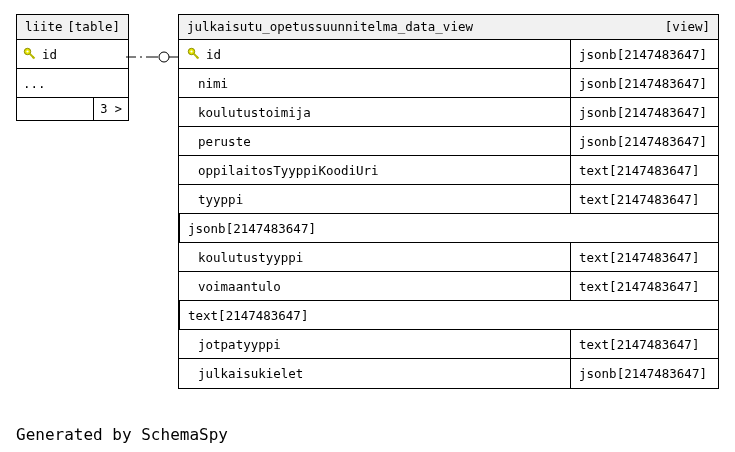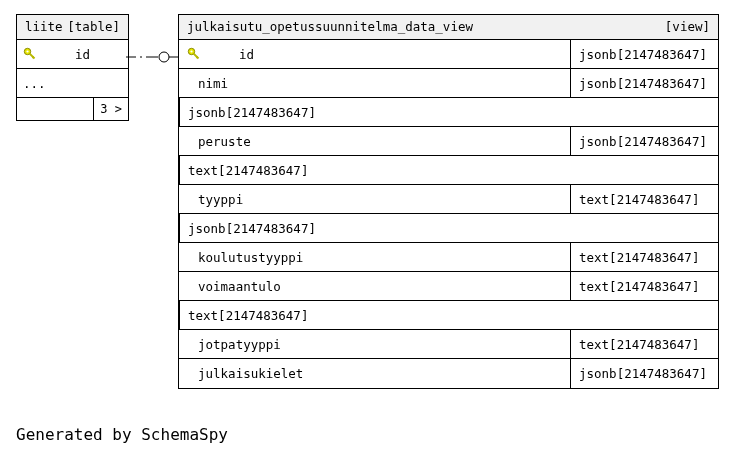--- a/index.html
+++ b/index.html
@@ -62,21 +62,20 @@
     border-bottom: none;
   }
   .cell-name {
     flex: 1 1 auto;
     display: flex;
     align-items: center;
     padding: 0 8px;
     font-size: 12.5px;
     white-space: nowrap;
     overflow: hidden;
-    gap: 33px;
   }
   .cell-type {
     flex: 0 0 auto;
     display: flex;
     align-items: center;
     padding: 8px 8px;
     font-size: 12.5px;
     white-space: nowrap;
     border-left: 1px solid #000000;
     box-sizing: border-box;
@@ -231,31 +230,37 @@
     </div>
 
     <div class="row">
       <div class="cell-name name-indent">
         <span>nimi</span>
       </div>
       <div class="cell-type">jsonb[2147483647]</div>
     </div>
 
     <div class="row">
+      <div class="cell-name name-indent">
+        <span>koulutustoimija</span>
+      </div>
       <div class="cell-type">jsonb[2147483647]</div>
     </div>
 
     <div class="row">
       <div class="cell-name name-indent">
         <span>peruste</span>
       </div>
       <div class="cell-type">jsonb[2147483647]</div>
     </div>
 
     <div class="row">
+      <div class="cell-name name-indent">
+        <span>oppilaitosTyyppiKoodiUri</span>
+      </div>
       <div class="cell-type">text[2147483647]</div>
     </div>
 
     <div class="row">
       <div class="cell-name name-indent">
         <span>tyyppi</span>
       </div>
       <div class="cell-type">text[2147483647]</div>
     </div>
 

